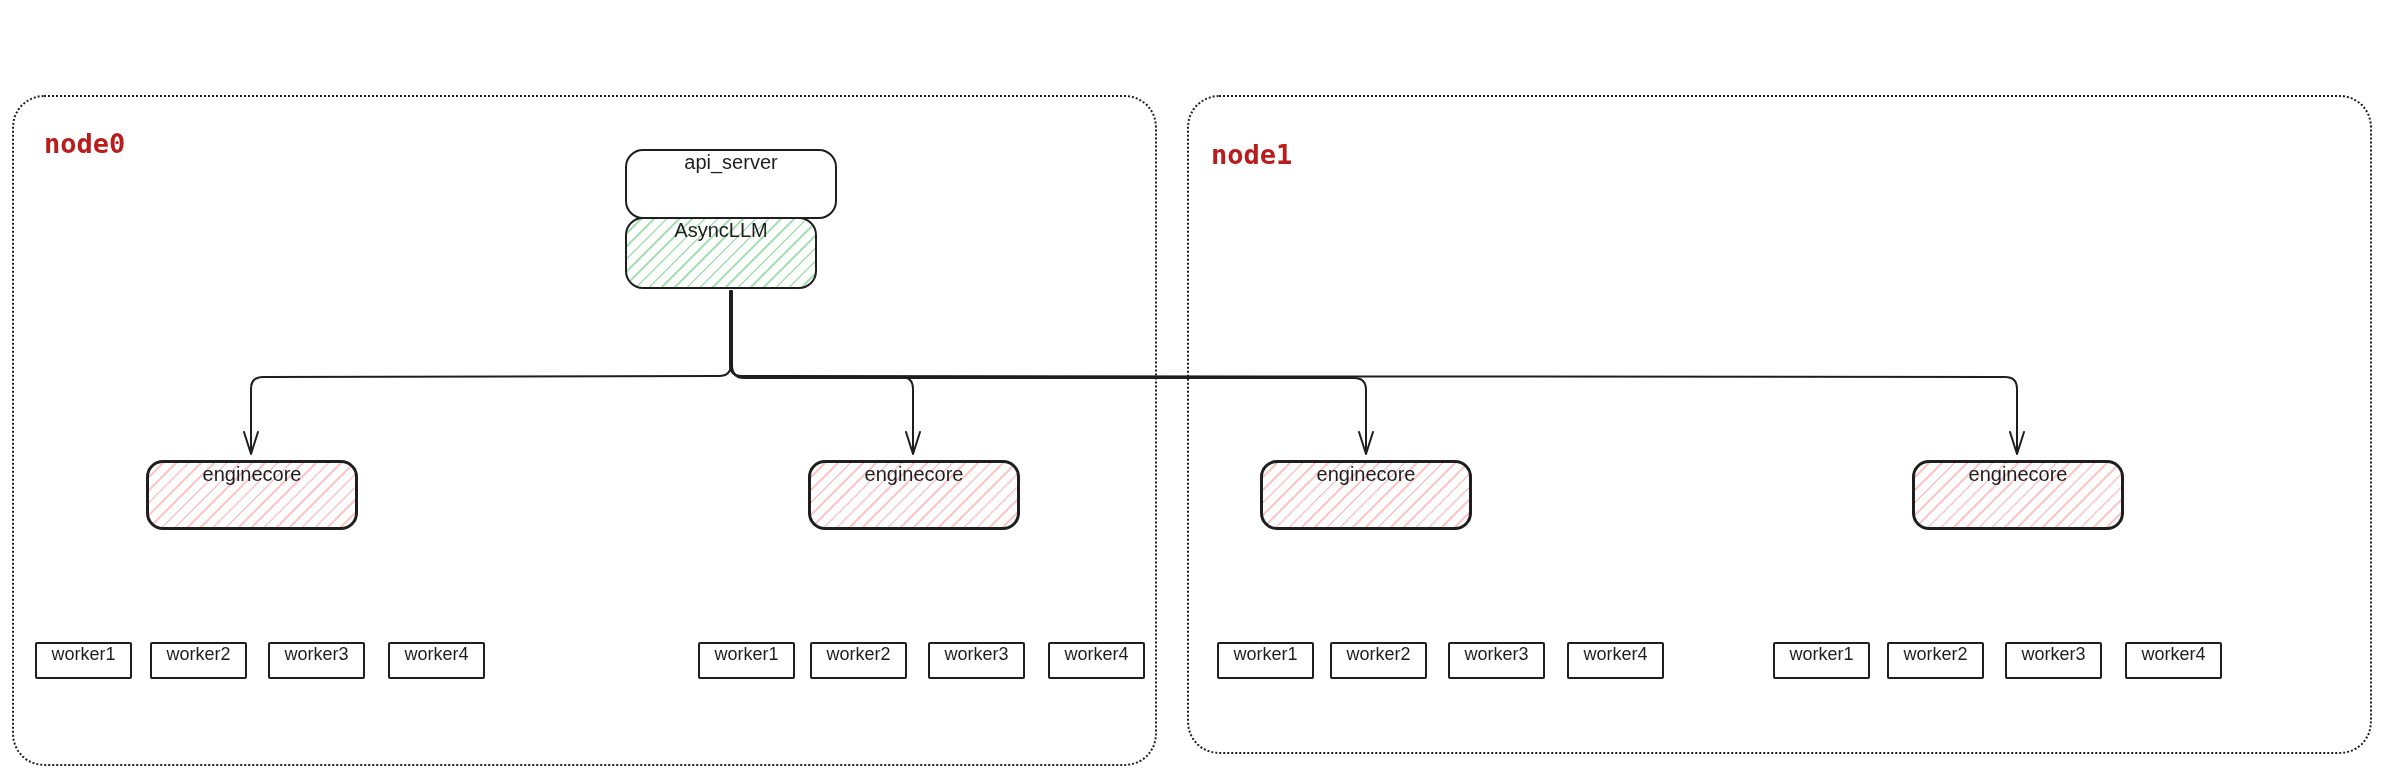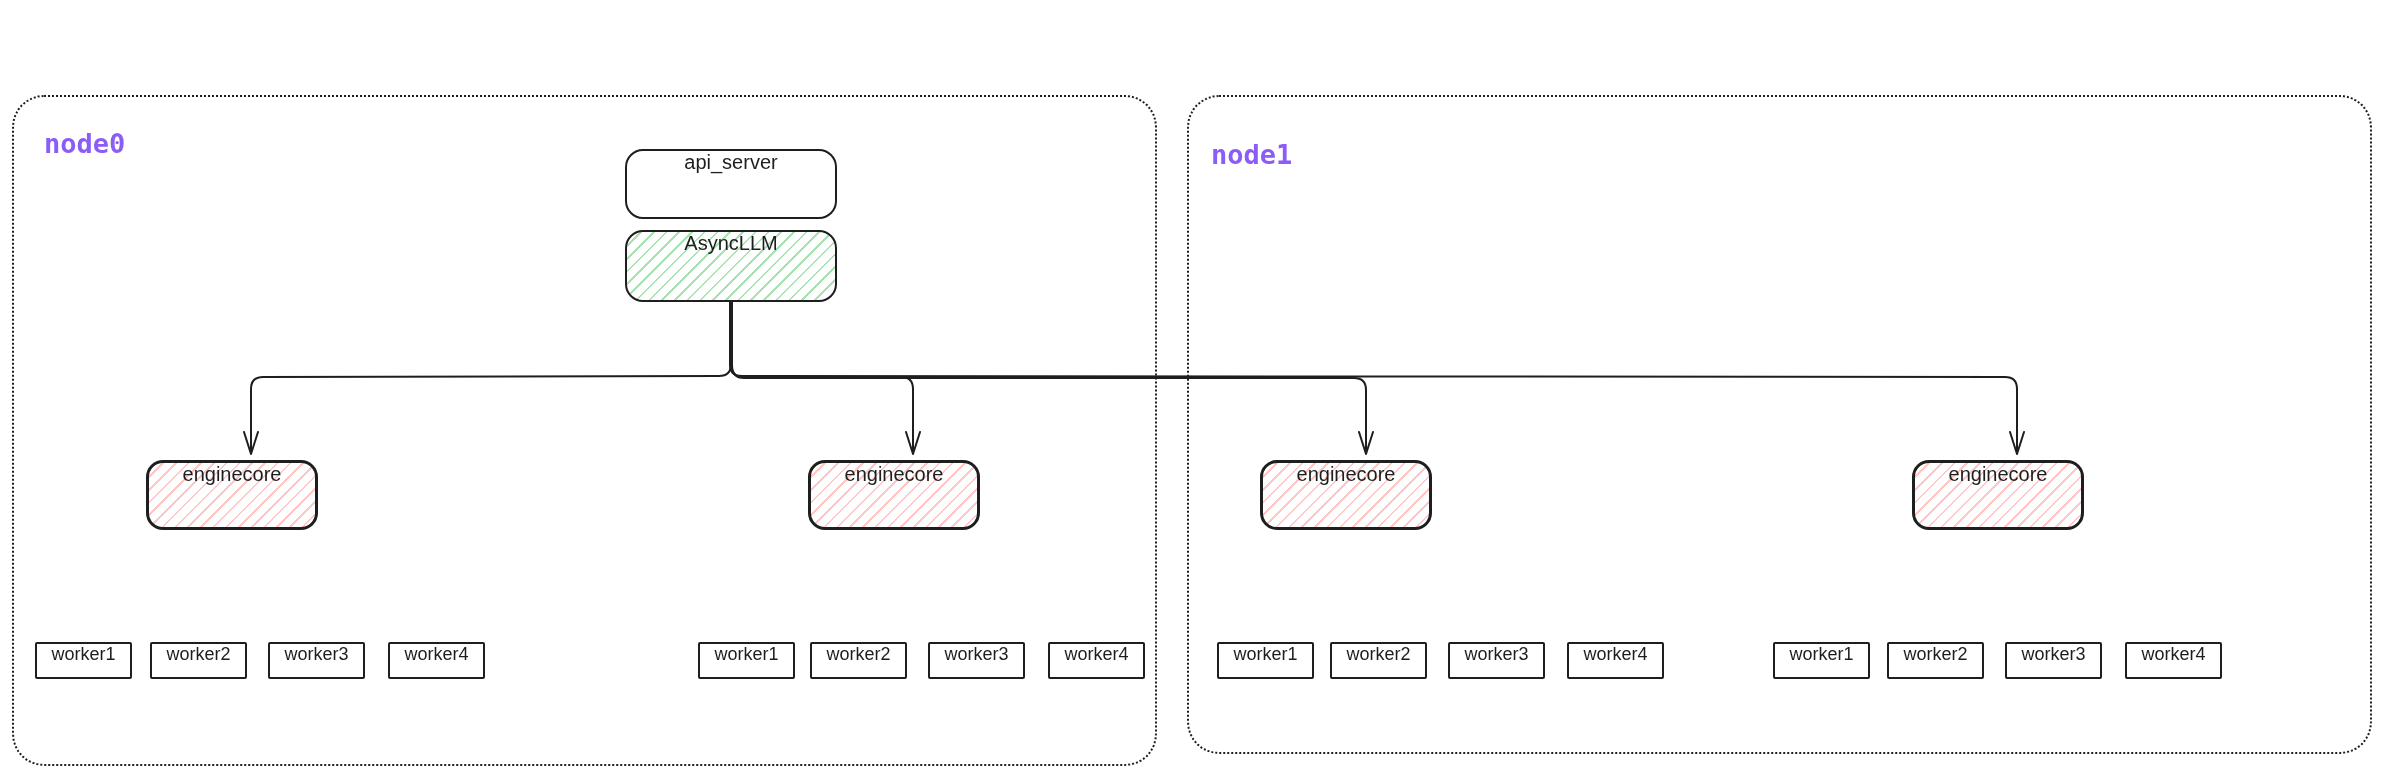--- a/index.html
+++ b/index.html
@@ -35,60 +35,60 @@
     border-radius: 32px;
     background: transparent;
   }
   #node0-frame { left: 12px;   top: 95px; width: 1141px; height: 667px; }
   #node1-frame { left: 1187px; top: 95px; width: 1181px; height: 655px; }
   .node-label {
     position: absolute;
     font-family: "DejaVu Sans Mono", monospace;
     font-size: 27px;
     font-weight: 700;
-    color: #8b5cf6;
+    color: #b91c1c;
     white-space: nowrap;
   }
   #node0-label { left: 44px;   top: 128px; }
   #node1-label { left: 1211px; top: 139px; }
 
   .shape {
     position: absolute;
     box-sizing: border-box;
     border: 2.6px solid #1e1e1e;
     background: #ffffff;
     display: flex;
     align-items: flex-start;
     justify-content: center;
     font-size: 20px;
     color: #1e1e1e;
     white-space: nowrap;
   }
   .big-box { border-radius: 18px; }
   #api-server-box { left: 625px; top: 149px; width: 212px; height: 70px; }
-  #asyncllm-box   { left: 625px; top: 217px; width: 212px; height: 72px; margin-top: 13px; }
+  #asyncllm-box   { left: 625px; top: 217px; width: 192px; height: 72px; }
 
   .hatch-green {
     background-color: #ffffff;
     background-image: repeating-linear-gradient(
       135deg,
       rgba(64, 192, 87, 0.45) 0px, rgba(64, 192, 87, 0.45) 1.8px,
       transparent 1.8px, transparent 9px);
   }
   .hatch-red {
     background-color: #ffffff;
     background-image: repeating-linear-gradient(
       135deg,
       rgba(255, 107, 107, 0.38) 0px, rgba(255, 107, 107, 0.38) 1.8px,
       transparent 1.8px, transparent 9px);
   }
   .enginecore {
     border-radius: 17px;
     border-width: 3px;
-    width: 172px;
+    width: 212px;
     height: 70px;
     top: 460px;
   }
   #enginecore-0 { left: 146px; }
   #enginecore-1 { left: 808px; }
   #enginecore-2 { left: 1260px; }
   #enginecore-3 { left: 1912px; }
 
   .worker {
     border-radius: 2px;

